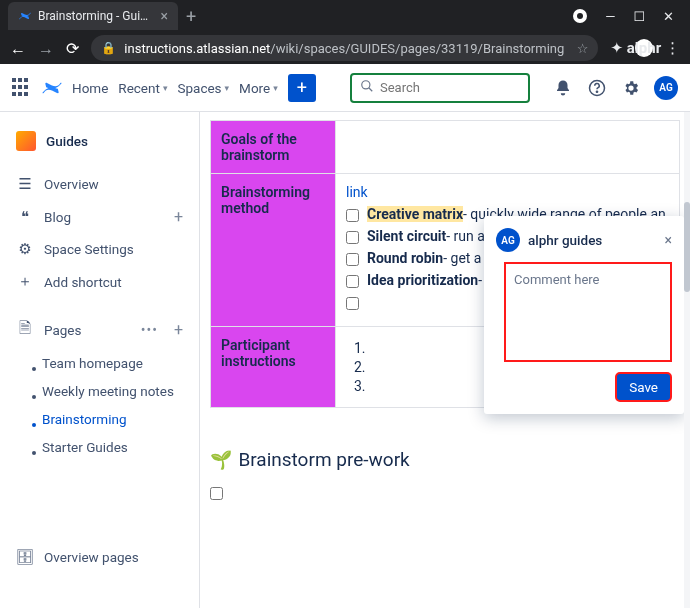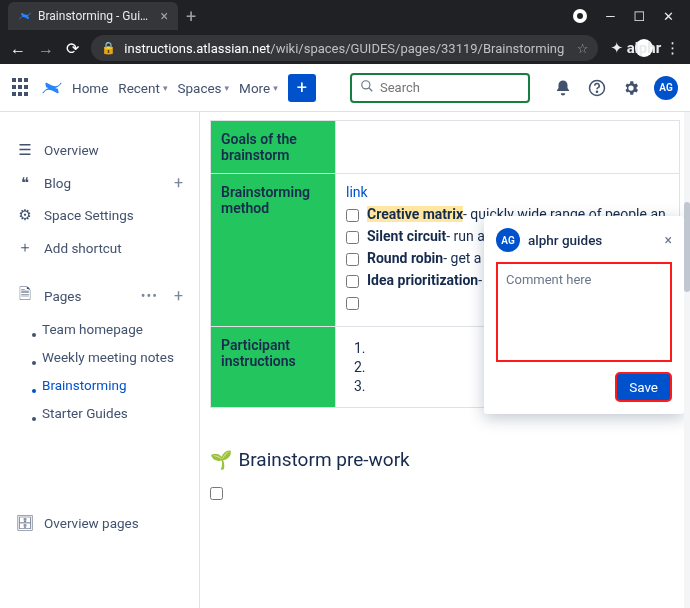--- a/index.html
+++ b/index.html
@@ -54,36 +54,36 @@
 .sb-row .trailing-dots { margin-left:auto; color:#7a869a; font-size:14px; letter-spacing:1px; }
 .sb-heading { font-size:11px; font-weight:600; color:#6b778c; padding:14px 8px 6px; }
 .tree-item { padding:6px 8px 6px 24px; display:flex; align-items:flex-end; gap:6px; cursor:pointer; }
 .tree-item .bullet { width:4px; height:4px; background:#42526e; border-radius:50%; }
 .tree-item.active { color:#0052cc; }
 .sb-icon { width:18px; display:flex; justify-content:center; font-size:15px; color:#42526e; }
 
 .content { flex:1; padding:0 10px 20px 10px; overflow:auto; position:relative; }
 .page-table { width:100%; border-collapse:collapse; margin-top:8px; }
 .page-table td { border:1px solid #dfe1e6; padding:10px 10px; vertical-align:top; font-size:14px; color:#172b4d; }
-.page-table td.label-cell { background:#22c55e; font-weight:600; width:125px; }
+.page-table td.label-cell { background:#d946ef; font-weight:600; width:125px; }
 .link { color:#0052cc; cursor:pointer; }
 .chk-row { display:flex; gap:8px; margin:6px 0; align-items:flex-start; }
 .chk-row input { margin-top:3px; }
 .hl { background:#ffe7a1; }
 .ol-item { margin:3px 0 3px 8px; }
 
 .section-title { display:flex; align-items:center; gap:6px; font-size:19px; color:#172b4d; margin-top:40px; }
 .seedling { color:#36b37e; font-size:18px; }
 .lone-checkbox { margin-top:16px; }
 
 
 .comment-popup { position:absolute; top:104px; right:6px; width:200px; background:#fff; border-radius:3px; box-shadow:0 4px 16px rgba(9,30,66,.25); padding:12px; }
 .popup-header { display:flex; align-items:center; gap:8px; }
 .popup-close { margin-left:auto; color:#6b778c; font-size:14px; cursor:pointer; }
-.comment-box { border:2px solid #ff1a1a; margin-top:10px; height:100px; padding:8px; font-size:13px; color:#6b778c; }
+.comment-box { border:2px solid #ff1a1a; margin-top:10px; height:100px; padding:8px; font-size:13px; color:#6b778c;margin-left:8px; }
 .save-row { display:flex; justify-content:flex-end; margin-top:10px; }
 .save-btn { background:#0052cc; color:#fff; border:2px solid #ff1a1a; border-radius:5px; padding:5px 12px; font-size:13.5px; cursor:pointer; }
 
 .scrollbar-dummy { position:absolute; right:0; top:0; width:6px; height:496px; background:#f4f5f7; }
 .scrollbar-thumb { position:absolute; right:0; top:90px; width:6px; height:90px; background:#c1c7d0; border-radius:3px; }
 </style>
 </head>
 <body>
 
 <div class="browser-chrome">
@@ -182,20 +182,24 @@
           <path d="M19.4 13a7.5 7.5 0 0 0 0-2l2-1.6-2-3.4-2.4.9a7.5 7.5 0 0 0-1.7-1L15 3h-4l-.3 2.9a7.5 7.5 0 0 0-1.7 1l-2.4-.9-2 3.4L6.6 11a7.5 7.5 0 0 0 0 2l-2 1.6 2 3.4 2.4-.9a7.5 7.5 0 0 0 1.7 1L11 21h4l.3-2.9a7.5 7.5 0 0 0 1.7-1l2.4.9 2-3.4zM12 15.5A3.5 3.5 0 1 1 15.5 12 3.5 3.5 0 0 1 12 15.5z"></path>
         </svg>
       </span>
     <span class="avatar">AG</span>
   </div>
 </div>
 
 <div class="main">
 
   <div class="sidebar">
+    <div class="sb-row space">
+      <span class="sq"></span>
+      <span>Guides</span>
+    </div>
     <div style="height:10px"></div>
     <div class="sb-row">
         <span class="sb-icon">☰</span>
         <span>Overview</span>
       </div>
     <div class="sb-row hover-plus">
         <span class="sb-icon">❝</span>
         <span>Blog</span>
         <span class="trailing-plus">+</span>
       </div>

